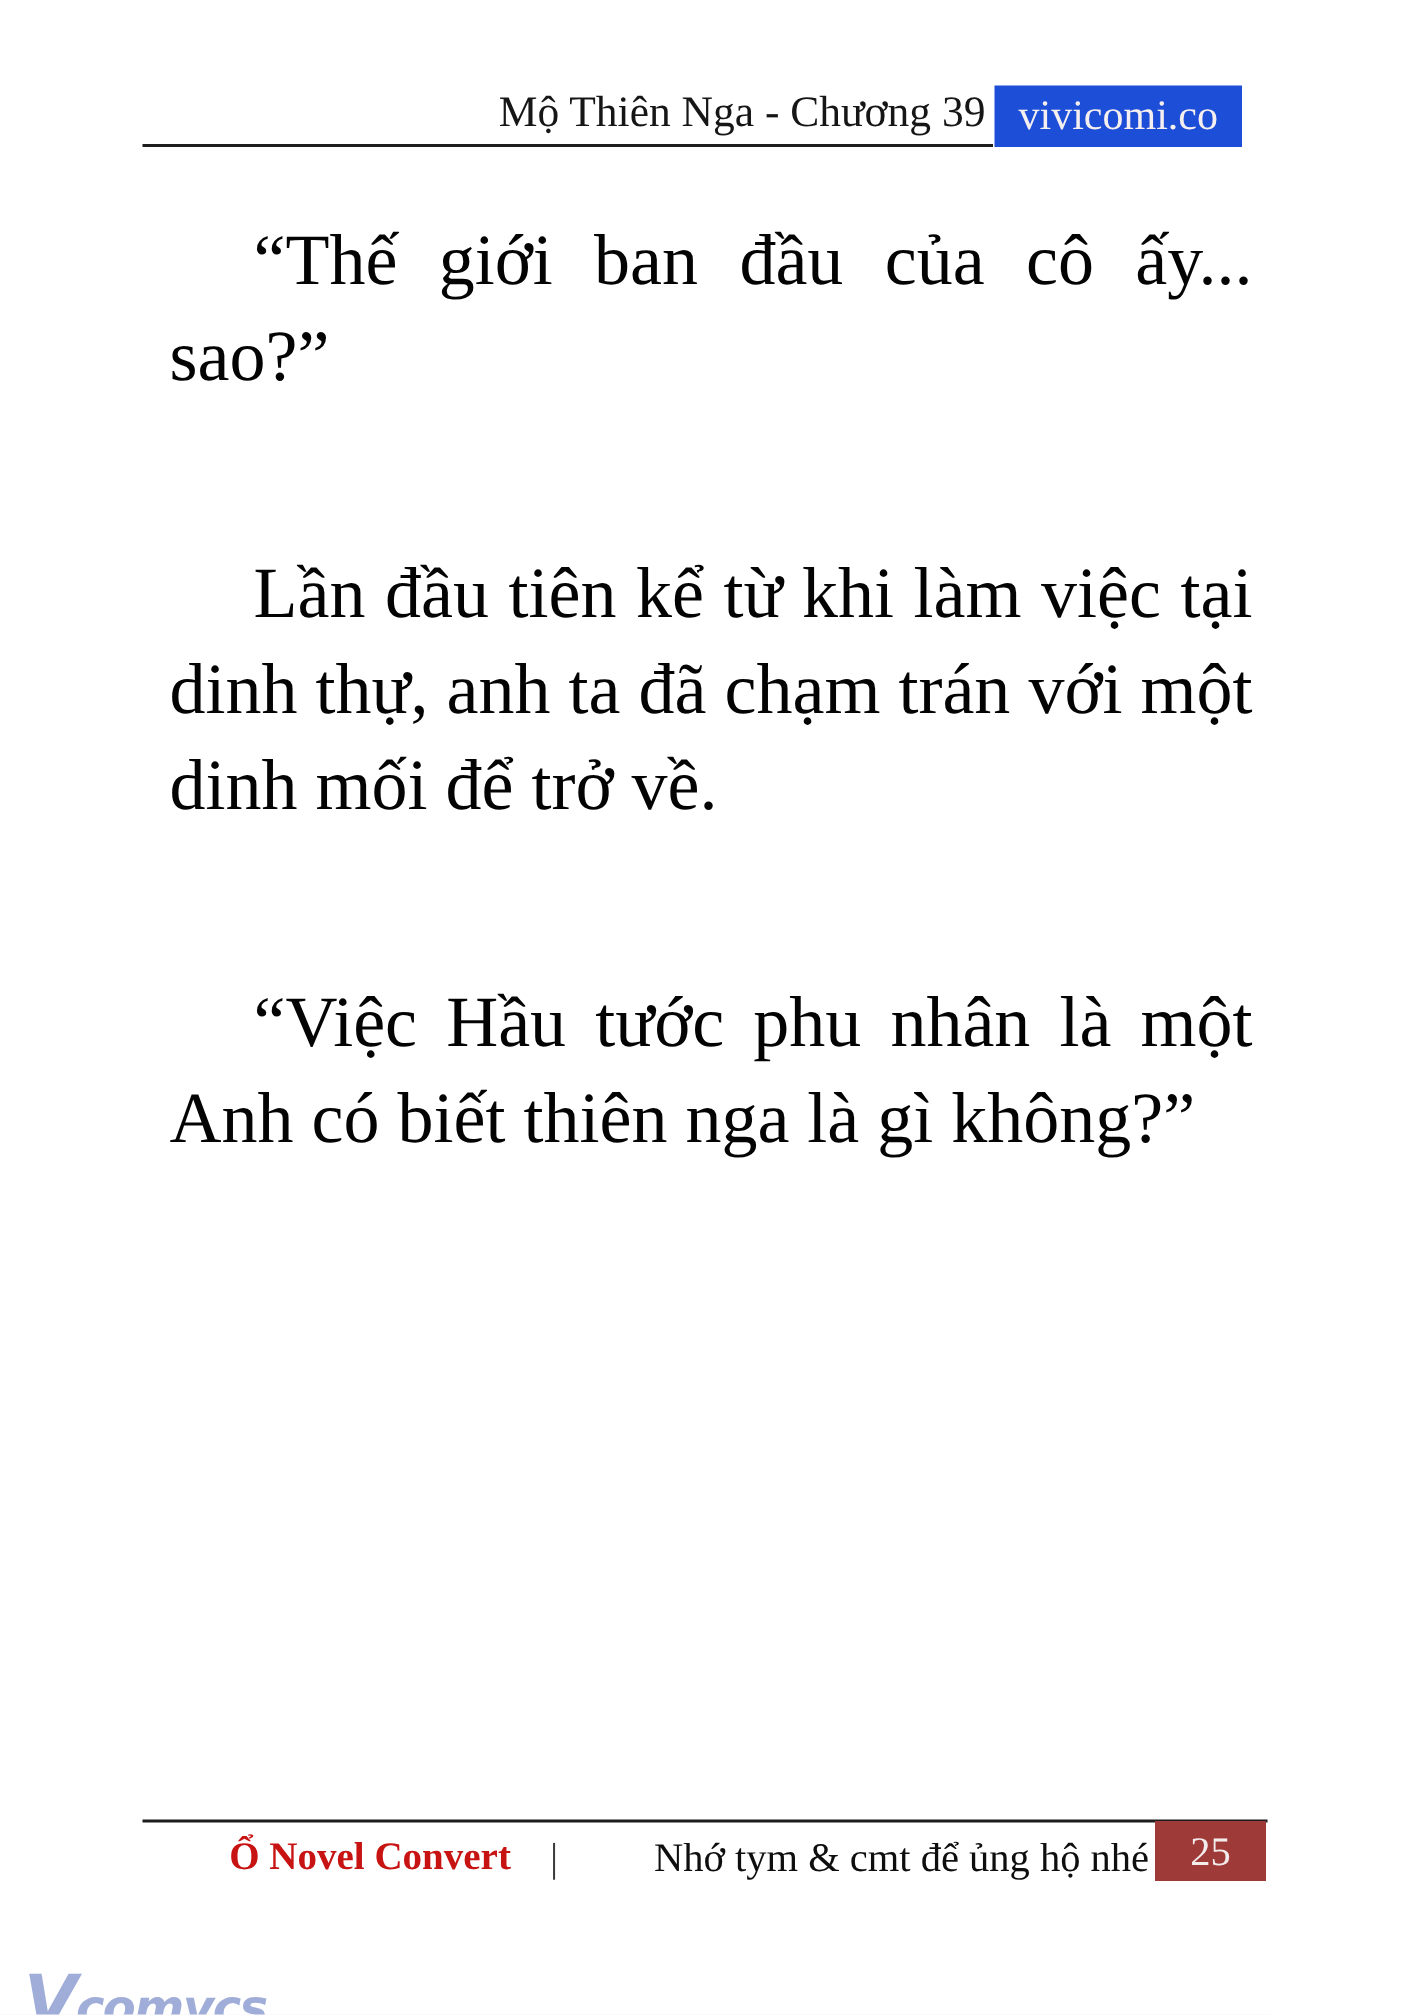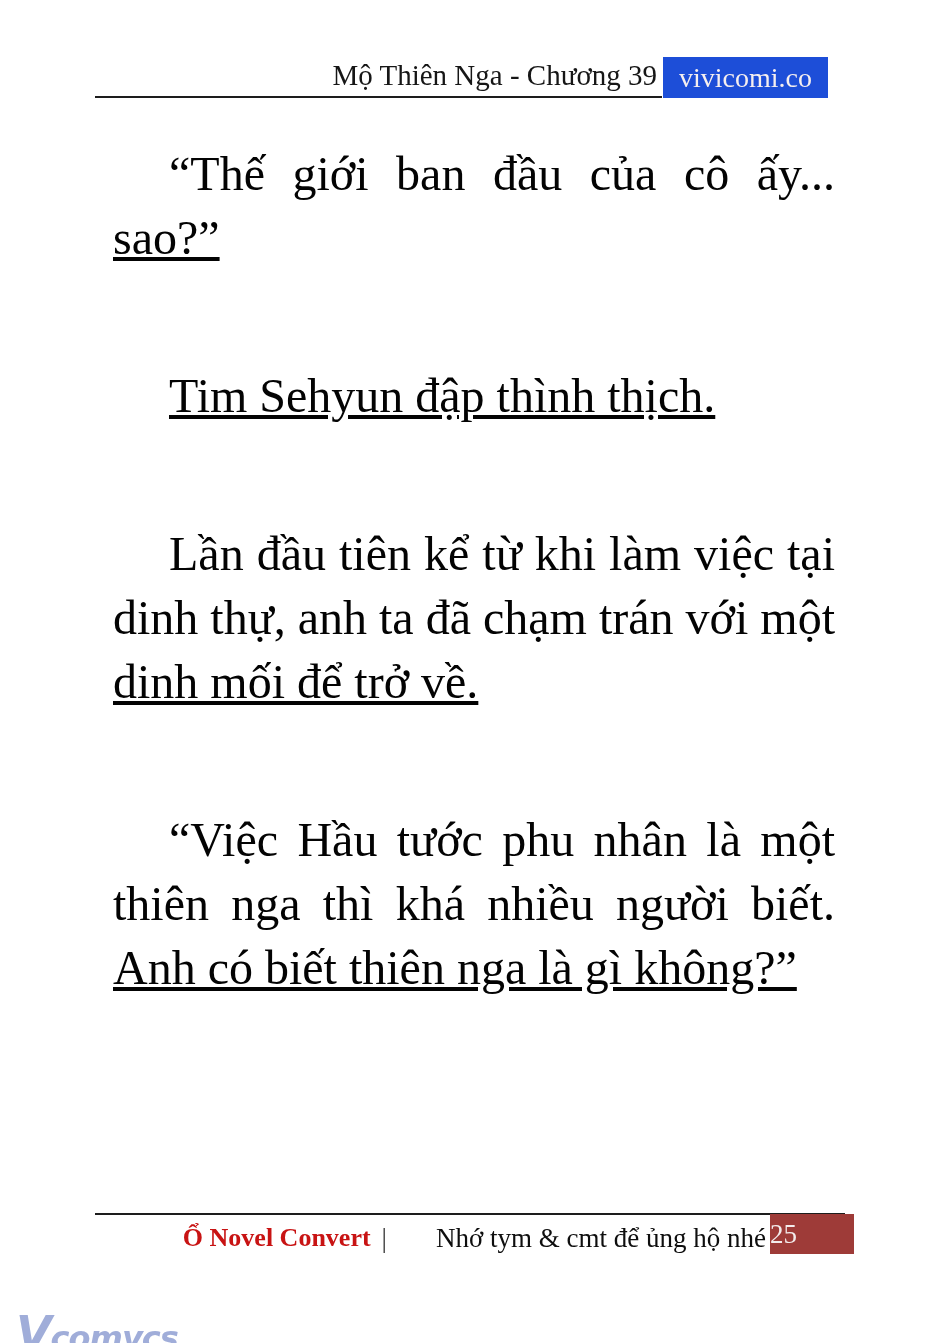--- a/index.html
+++ b/index.html
@@ -56,64 +56,66 @@
     line-height: 64px;
     color: #030303;
   }
   .para { margin: 0 0 94px 0; }
   .para:last-child { margin-bottom: 0; }
   .line {
     text-align: justify;
     text-align-last: justify;
     white-space: normal;
   }
-  .line.last { text-align-last: left; text-decoration: underline; }
+  .line.last { text-align-last: left; }
   .line.first { text-indent: 56px; }
 
   
   .footer-rule {
     position: absolute;
     left: 95px;
     top: 1213px;
     width: 750px;
     height: 2px;
     background: #1d1d1d;
   }
   .footer-row {
     position: absolute;
     top: 1221px;
     right: 184px;
     display: flex;
     align-items: center;
     white-space: nowrap;
     font-size: 27px;
     line-height: 34px;
+    gap: 15px;
   }
   .footer-brand {
     font-weight: bold;
     font-size: 26px;
     color: #c81313;
   }
   .footer-sep {
     color: #3a3a3a;
     margin: 0 11px;
     font-size: 27px;
   }
   .footer-note { color: #0e0e0e; margin-left: 38px; }
   .page-number-box {
     position: absolute;
     left: 770px;
     top: 1214px;
-    width: 84px;
+    width: 74px;
     height: 40px;
     background: #9e3b38;
     color: #f3ecec;
     font-size: 27px;
     display: flex;
     align-items: center;
+    justify-content: center;
   }
 
   
   .wm-left {
     position: absolute;
     left: 16px;
     top: 1280px;
     font-family: "DejaVu Sans", sans-serif;
     font-style: italic;
     font-weight: bold;
@@ -151,30 +153,26 @@
   <div class="header-title">Mộ Thiên Nga - Chương 39</div>
   <div class="header-badge">vivicomi.co</div>
   <div class="header-rule"></div>
 
   <div class="body-text" id="body-text">
       <div class="para">
         <div class="line first">“Thế giới ban đầu của cô ấy...</div>
         <div class="line last">sao?”</div>
       </div>
       <div class="para">
-        <div class="line first last">Tim Sehyun đập thình thịch.</div>
-      </div>
-      <div class="para">
         <div class="line first">Lần đầu tiên kể từ khi làm việc tại</div>
         <div class="line">dinh thự, anh ta đã chạm trán với một</div>
         <div class="line last">dinh mối để trở về.</div>
       </div>
       <div class="para">
         <div class="line first">“Việc Hầu tước phu nhân là một</div>
-        <div class="line">thiên nga thì khá nhiều người biết.</div>
         <div class="line last">Anh có biết thiên nga là gì không?”</div>
       </div>
     </div>
 
   <div class="footer-rule"></div>
   <div class="footer-row">
     <span class="footer-brand">Ổ Novel Convert</span>
     <span class="footer-sep">|</span>
     <span class="footer-note">Nhớ tym &amp; cmt để ủng hộ nhé</span>
   </div>

